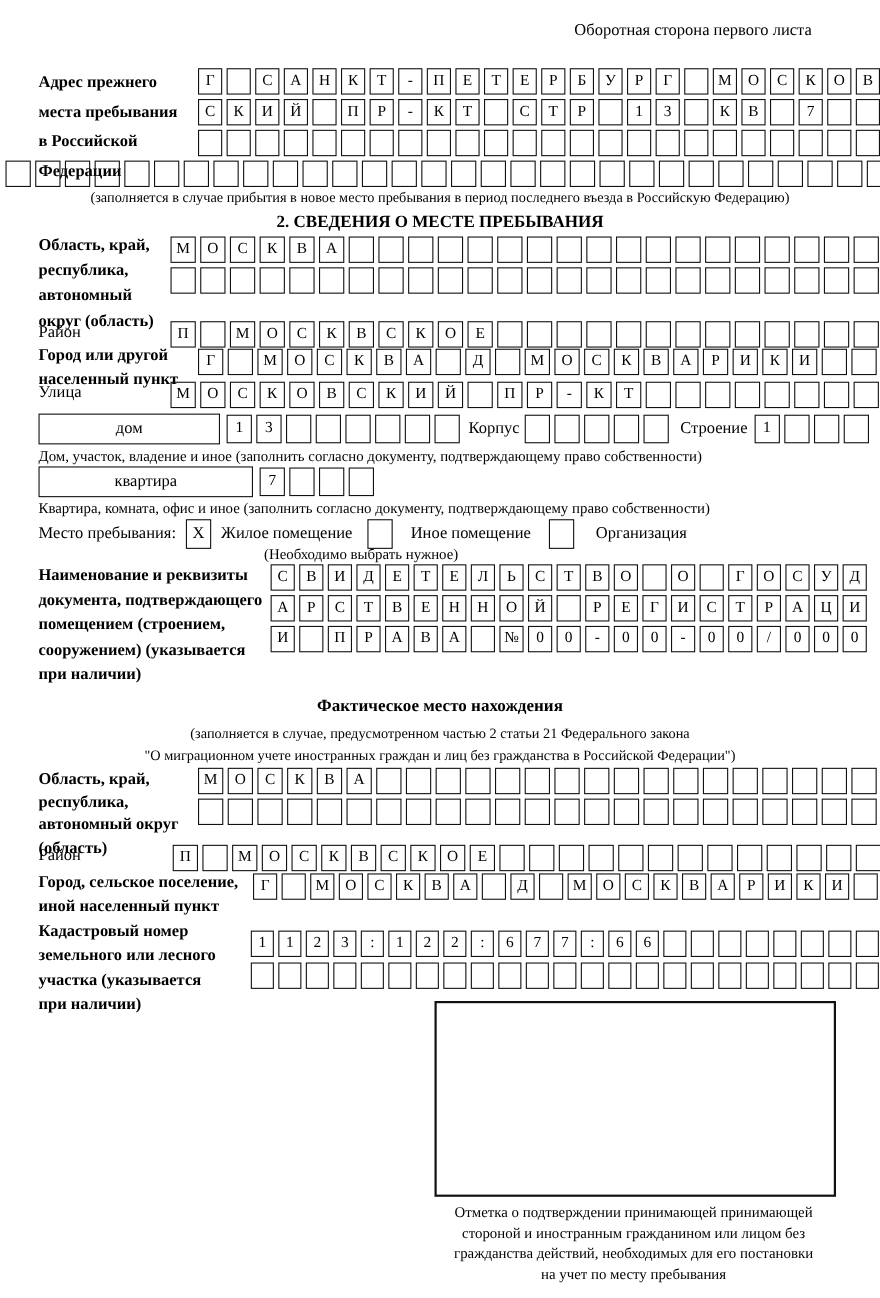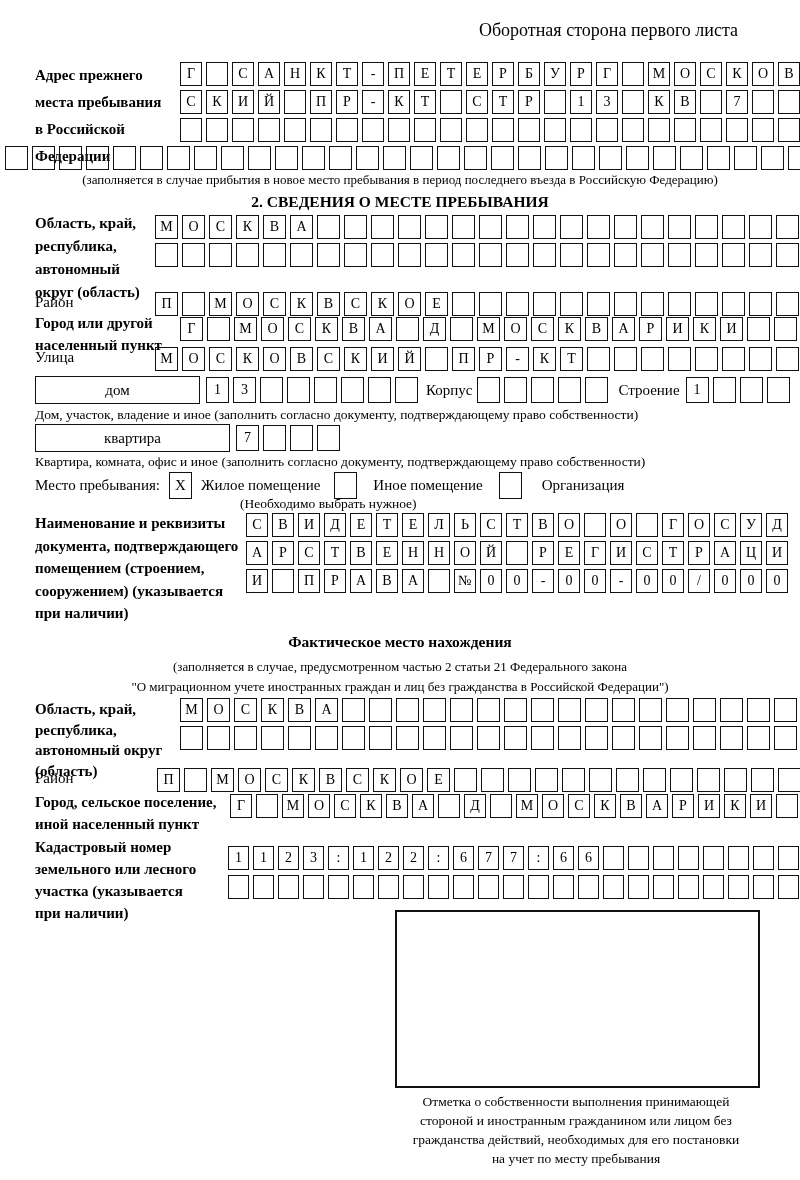--- a/index.html
+++ b/index.html
@@ -1,18 +1,18 @@
 <!DOCTYPE html>
 <html><head>
 <meta charset="utf-8">
 <style>
   html,body{margin:0;padding:0;background:#ffffff;}
   .page{position:relative;width:800px;height:1180px;background:#ffffff;
         font-family:"Liberation Serif","DejaVu Serif",serif;color:#000;overflow:hidden;}
-  .note{position:absolute;top:20px;right:62px;font-size:18px;}
+  .note{position:absolute;top:20px;right:62px;font-size:15px;}
   .lbl{position:absolute;font-size:15px;}
   .lbl div{line-height:inherit;font-weight:bold;}
   .inl-lbl{font-size:15px;white-space:nowrap;}
   .cap{position:absolute;font-size:13px;}
   .cap-center{left:0;width:800px;text-align:center;}
   .title{position:absolute;left:0;width:800px;text-align:center;font-weight:bold;font-size:15.5px;}
   .cellrow{position:absolute;display:flex;gap:4px;}
   .cellrow .cell{width:var(--cw,20px);height:22px;line-height:22px;border:1.6px solid #111;
                  text-align:center;font-size:14px;flex:none;box-sizing:content-box;}
   .hrow{position:absolute;display:flex;align-items:center;}
@@ -601,19 +601,19 @@
       <span class="cell"></span>
       <span class="cell"></span>
       <span class="cell"></span>
       <span class="cell"></span>
       <span class="cell"></span>
       <span class="cell"></span>
     </div>
 
   <div class="bigbox"></div>
   <div class="confcap">
-    <div>Отметка о собственности выполнения принимающей</div>
+    <div>Отметка о подтверждении принимающей принимающей</div>
     <div>стороной и иностранным гражданином или лицом без</div>
     <div>гражданства действий, необходимых для его постановки</div>
     <div>на учет по месту пребывания</div>
   </div>
 
 </div>
 
 </body></html>

